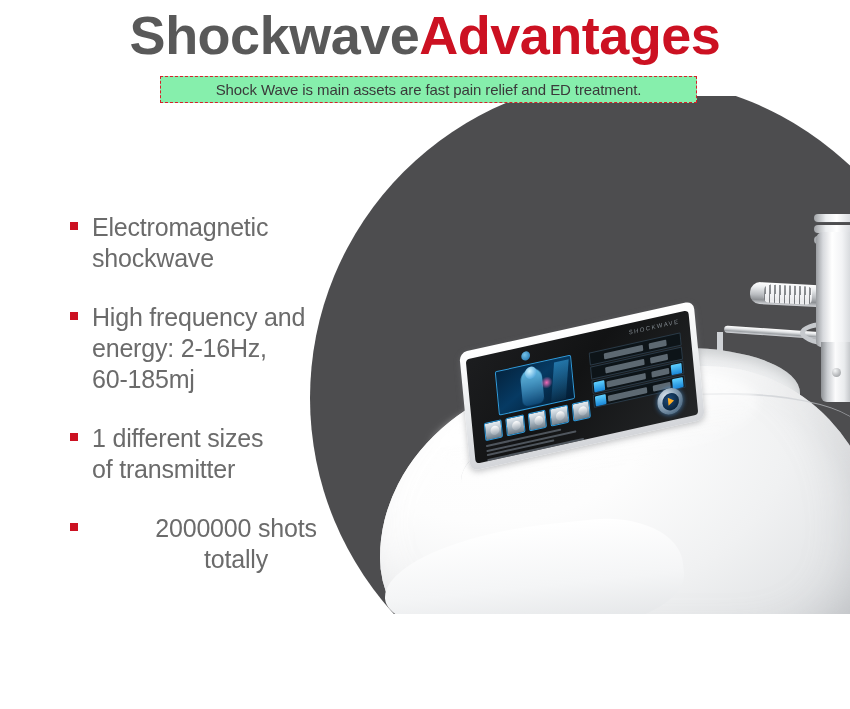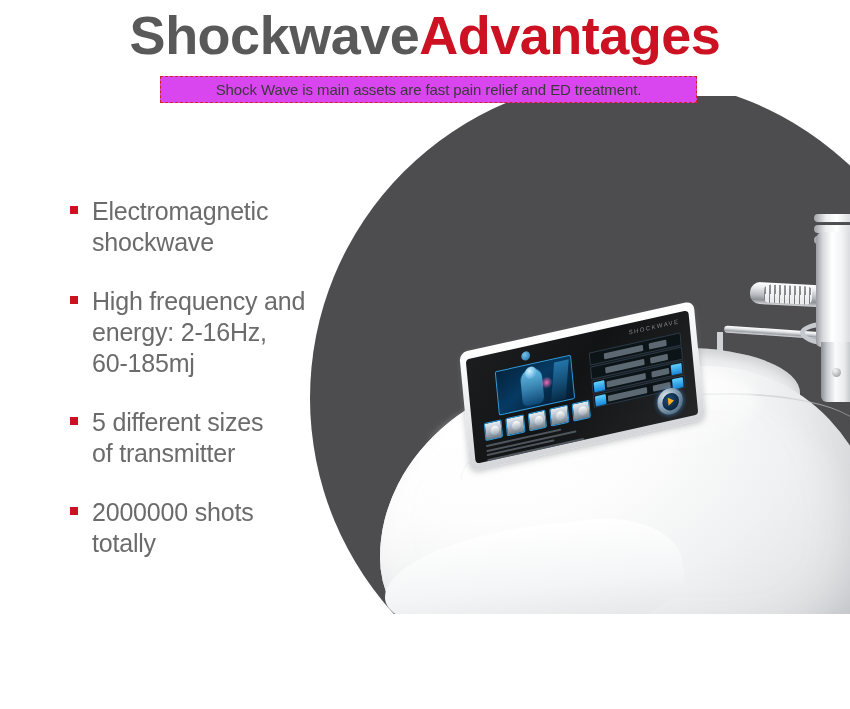--- a/index.html
+++ b/index.html
@@ -39,43 +39,44 @@
 
   
   #subtitle-box {
     position:absolute;
     left:160px; top:76px;
     width:537px; height:27px;
     border:1px dashed #d81e2a;
     display:flex;
     align-items:center;
     justify-content:center;
-    background:#d946ef;
+    background:#86efac;
     z-index:40;
   }
   #subtitle-text {
     font-size:15px;
     color:#3a3a3a;
     letter-spacing:-0.1px;
     white-space:nowrap;
   }
 
   
   #feature-list {
     position:absolute;
     left:70px; top:196px;
     width:310px;
     z-index:30;
   }
   .feature-item {
     position:relative;
     padding-left:22px;
     margin-bottom:28px;
-  }
-  .feature-item:last-child { margin-bottom:0; }
+    margin-top:16px;
+  }
+  .feature-item:last-child { margin-bottom:0;text-align:center; }
   .bullet-square {
     position:absolute;
     left:0; top:10px;
     width:8px; height:8px;
     background:#cc1122;
   }
   .feature-text {
     font-size:25px;
     line-height:31px;
     color:#6b6b6b;
@@ -490,21 +491,21 @@
 
     <div class="feature-item">
       <span class="bullet-square"></span>
       <span class="feature-text">High frequency and
 energy: 2-16Hz,
 60-185mj</span>
     </div>
 
     <div class="feature-item">
       <span class="bullet-square"></span>
-      <span class="feature-text">5 different sizes
+      <span class="feature-text">1 different sizes
 of transmitter</span>
     </div>
 
     <div class="feature-item">
       <span class="bullet-square"></span>
       <span class="feature-text">2000000 shots
 totally</span>
     </div>
 
   </div>

